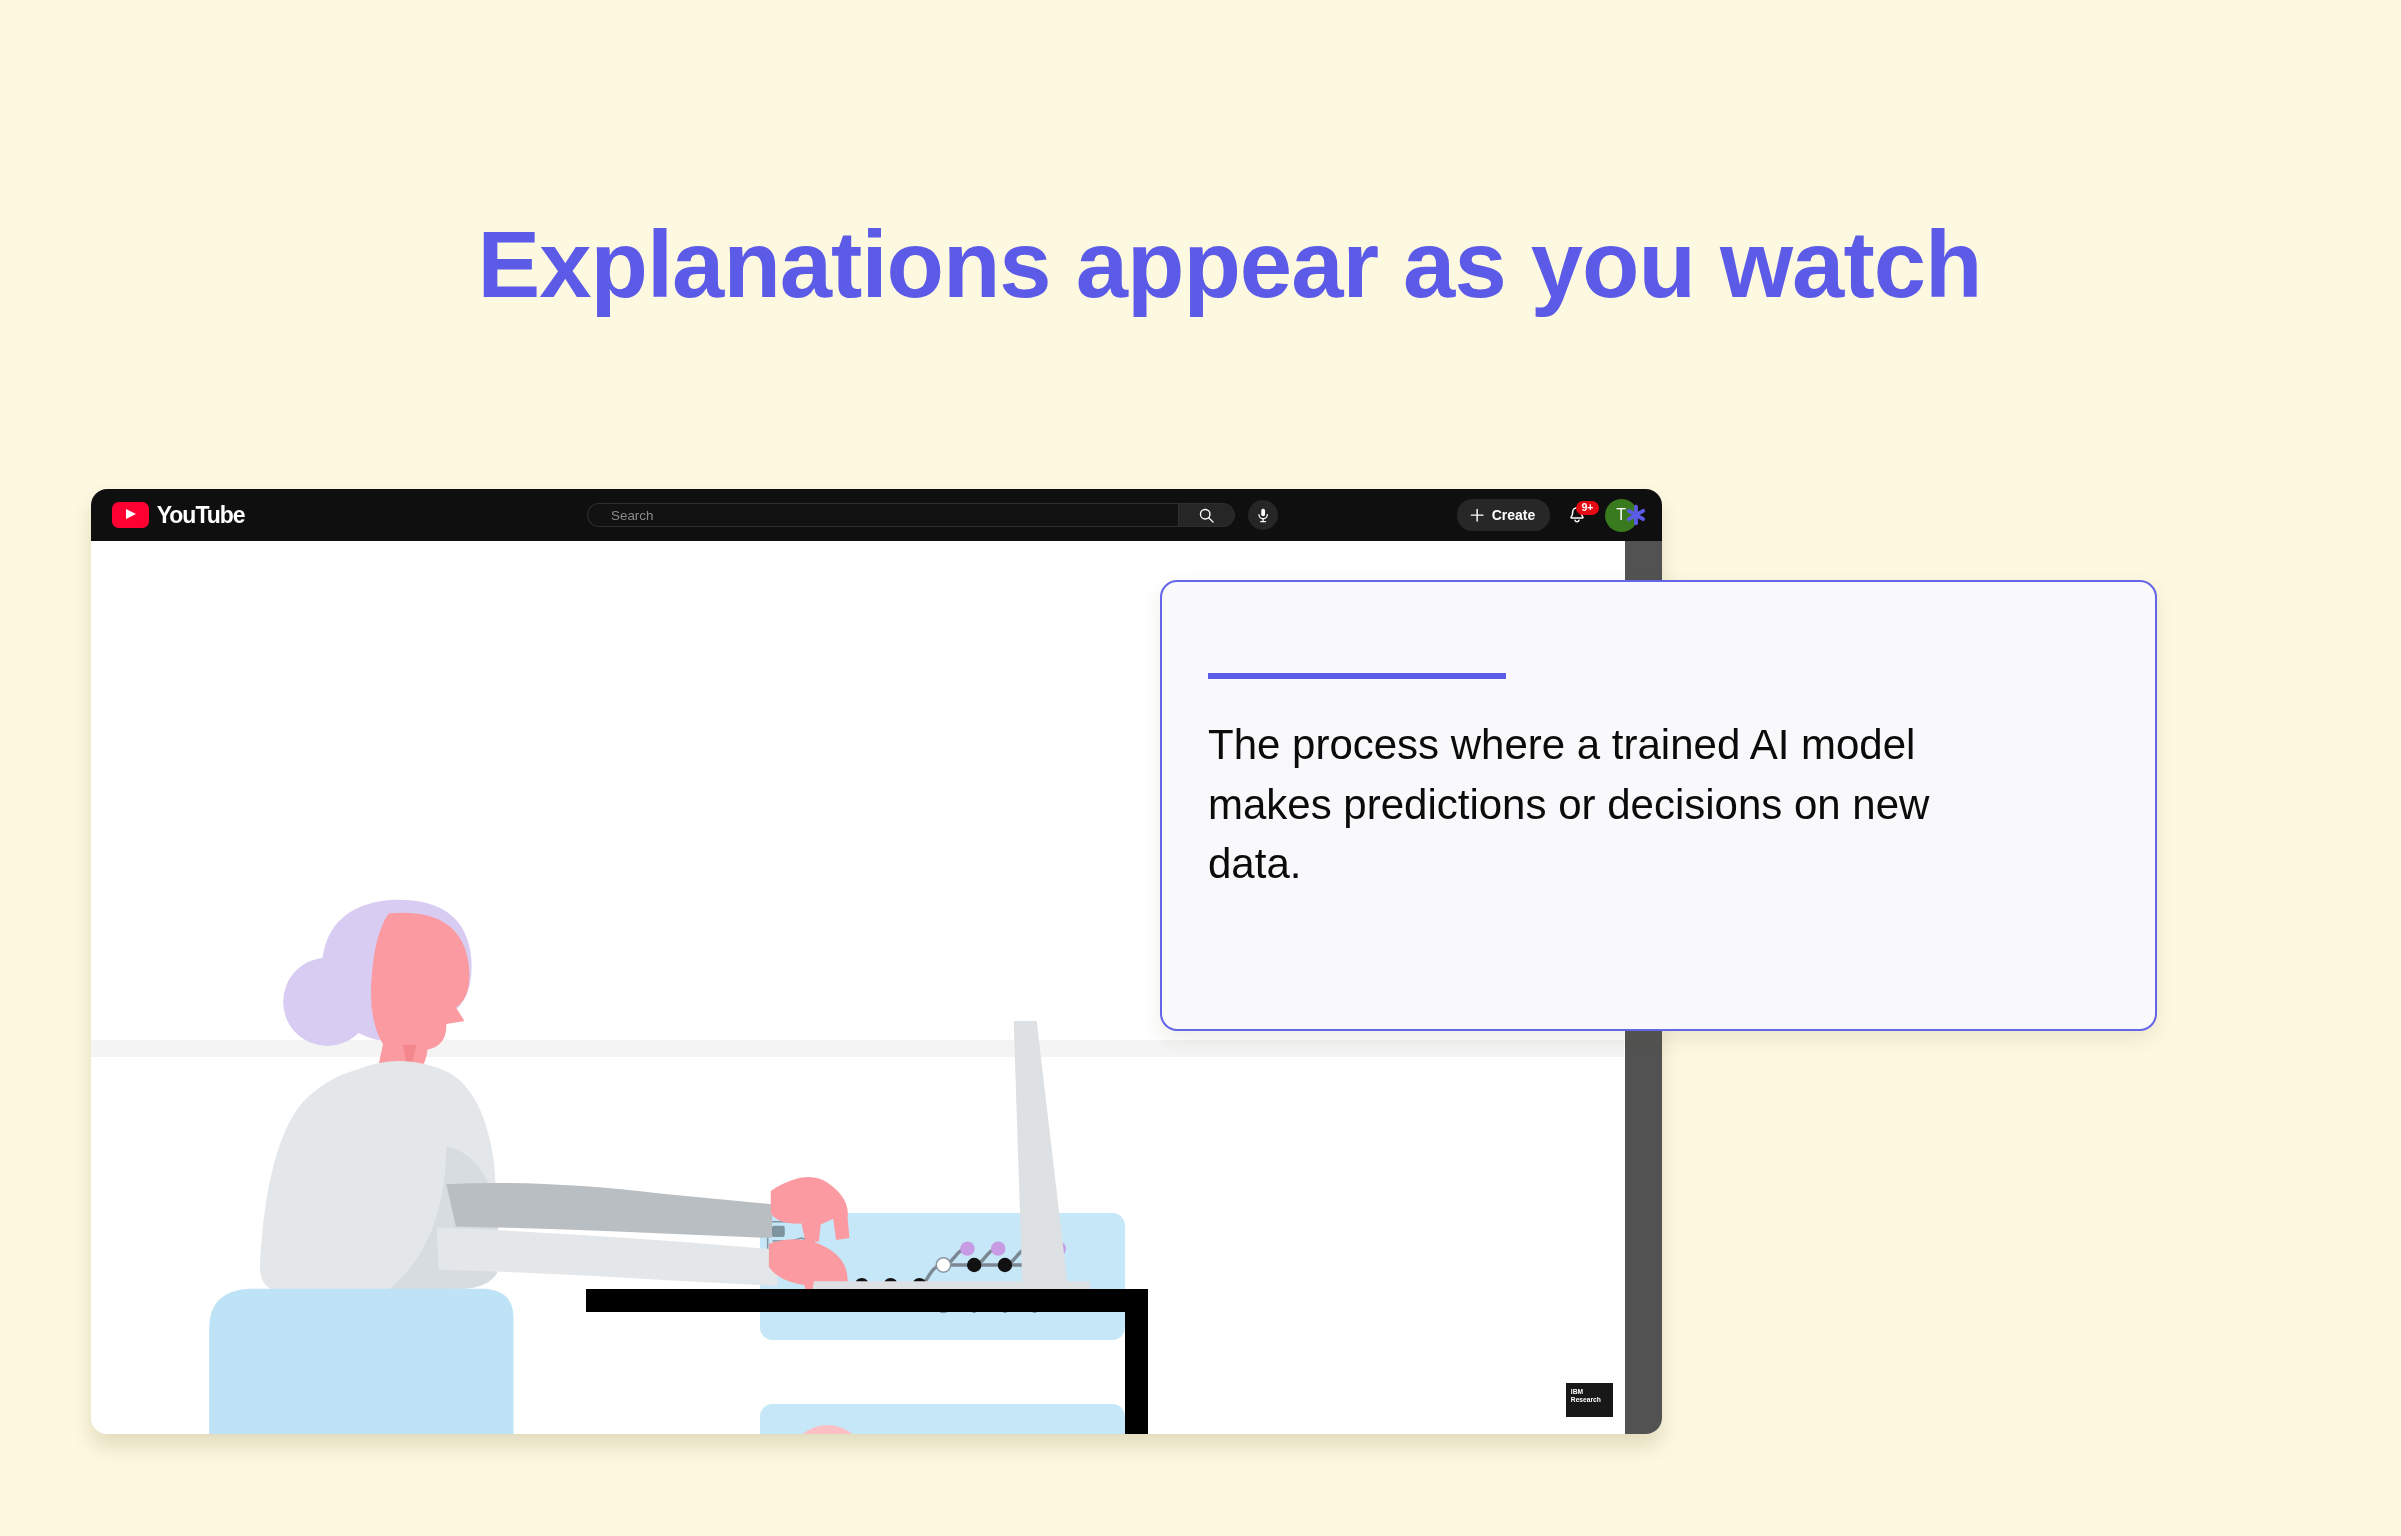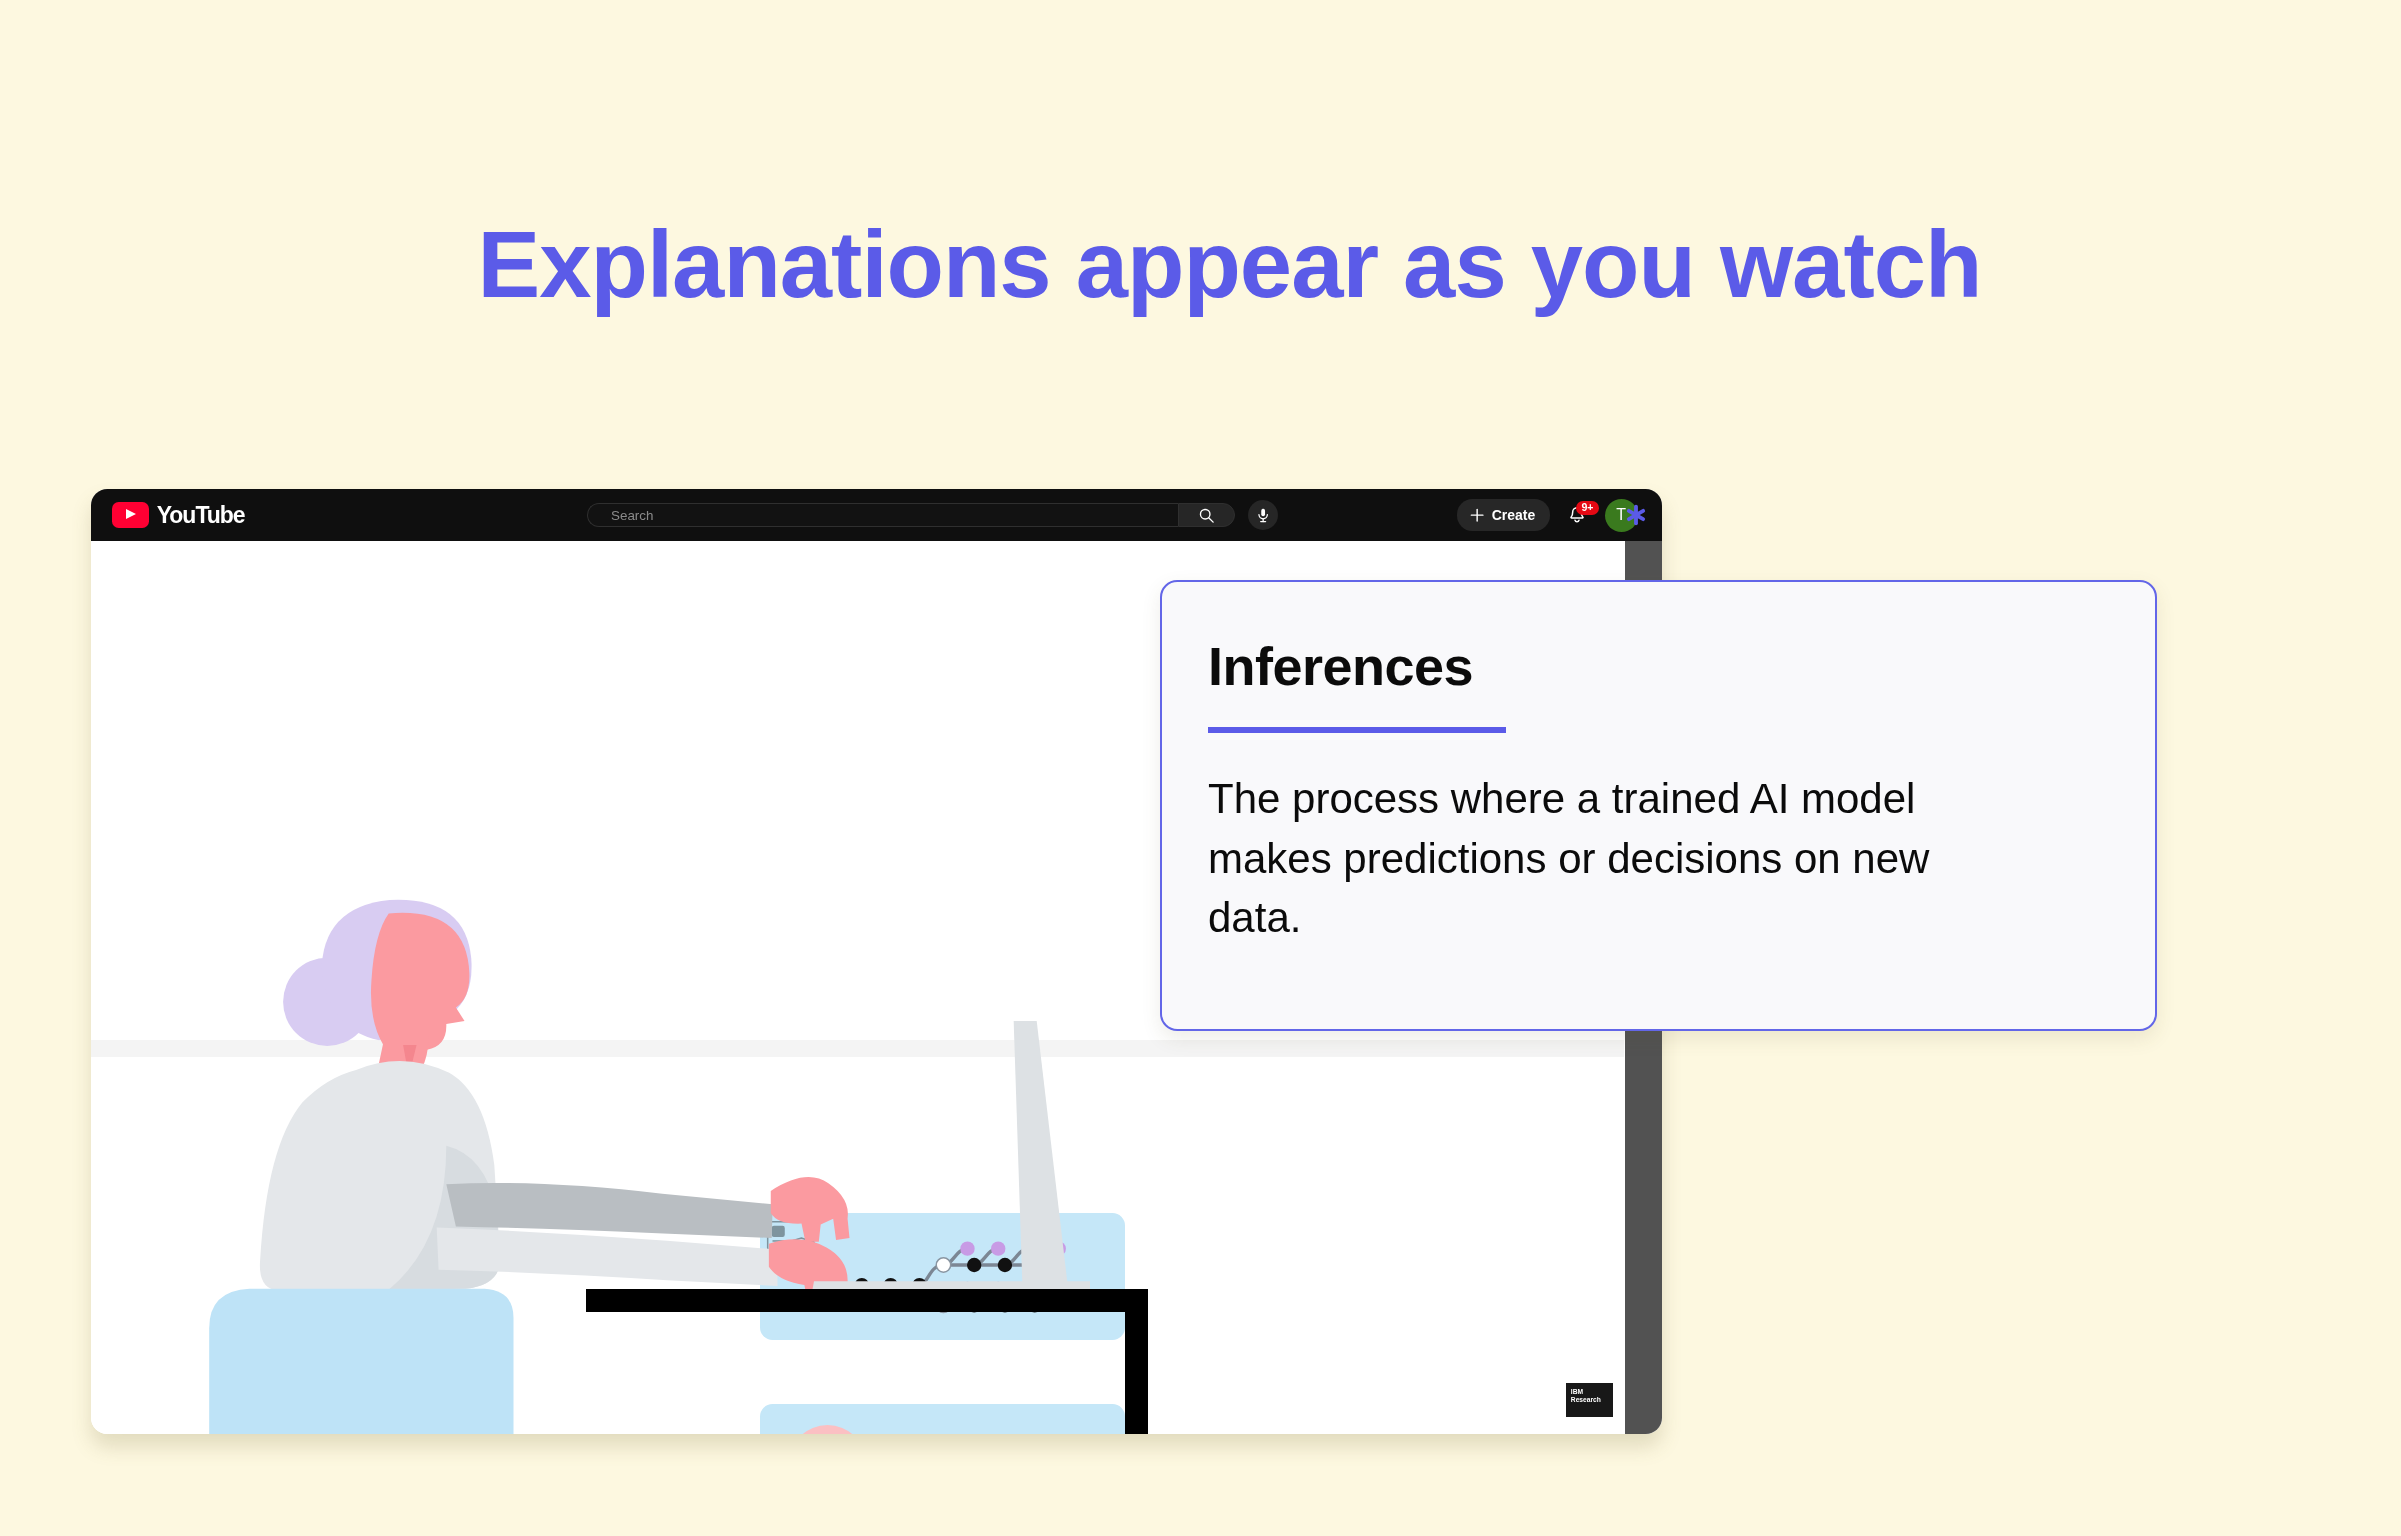--- a/index.html
+++ b/index.html
@@ -507,17 +507,16 @@
 
     <div id="watermark">
       <div>IBM</div>
       <div>Research</div>
     </div>
 
   </div>
 </div>
 
 <div id="explanation-card">
-  <div id="explanation-title">Inferences</div>
   <div id="explanation-rule"></div>
   <div id="explanation-body">The process where a trained AI model makes predictions or decisions on new data.</div>
 </div>
 
 
 </body></html>

